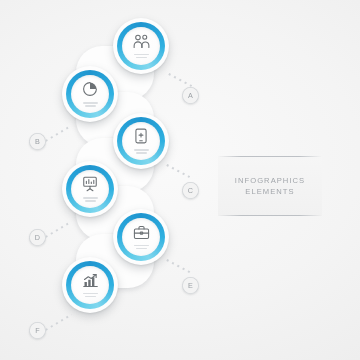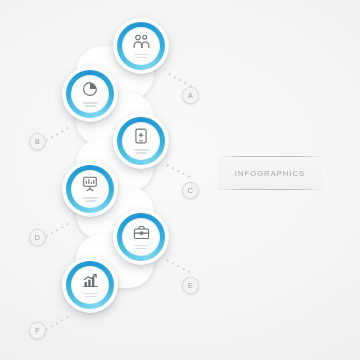--- a/index.html
+++ b/index.html
@@ -107,21 +107,21 @@
     background-repeat: repeat-x;
     transform-origin: 0 50%;
   }
 
   
   #plate {
     position: absolute;
     left: 218px;
     top: 156px;
     width: 104px;
-    height: 34px;
+    height: 60px;
     display: flex;
     flex-direction: column;
     align-items: center;
     justify-content: center;
     text-align: center;
     background: linear-gradient(180deg, #f6f6f6 0%, #f1f1f1 100%);
   }
   #plate::before, #plate::after {
     content: "";
     position: absolute;
@@ -277,15 +277,16 @@
   </div>
   <div class="marker" style="left:182px; top:277px;">
     <span>E</span>
   </div>
   <div class="marker" style="left:29px; top:322px;">
     <span>F</span>
   </div>
 
   <div id="plate">
     <div class="line">INFOGRAPHICS</div>
+    <div class="line">ELEMENTS</div>
   </div>
 
 </div>
 
 </body></html>

